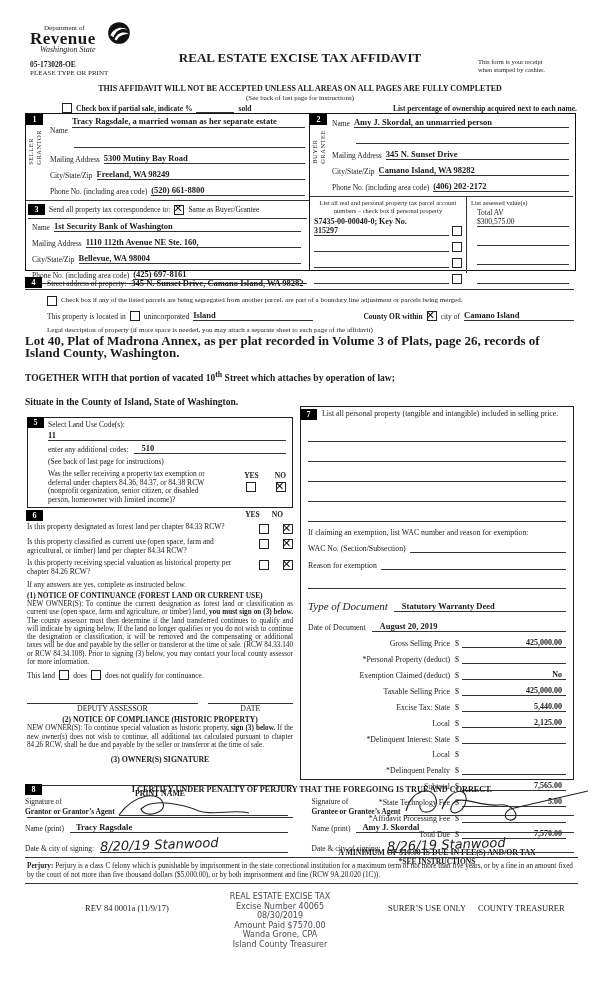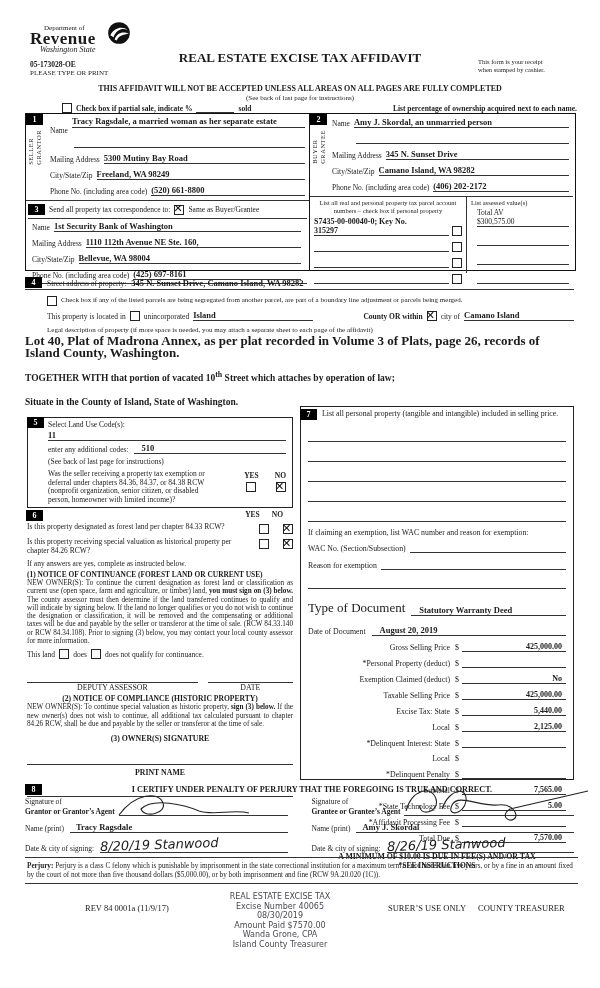--- a/index.html
+++ b/index.html
@@ -289,20 +289,27 @@
         <span>NO</span>
       </div>
       <div class="qrow">
         <span class="qtext">Is this property designated as forest land per chapter 84.33 RCW?</span>
         <span class="yn">
             <span class="cb"></span>
             <span class="cb checked"></span>
           </span>
       </div>
       <div class="qrow">
+        <span class="qtext">Is this property classified as current use (open space, farm and agricultural, or timber) land per chapter 84.34 RCW?</span>
+        <span class="yn">
+            <span class="cb"></span>
+            <span class="cb checked"></span>
+          </span>
+      </div>
+      <div class="qrow">
         <span class="qtext">Is this property receiving special valuation as historical property per chapter 84.26 RCW?</span>
         <span class="yn">
             <span class="cb"></span>
             <span class="cb checked"></span>
           </span>
       </div>
       <div style="font-size:7.5px;margin-top:4px;">If any answers are yes, complete as instructed below.</div>
       <div class="b" style="font-size:7.4px;margin-top:2px;">(1) NOTICE OF CONTINUANCE (FOREST LAND OR CURRENT USE)</div>
       <div class="para">
         <span>NEW OWNER(S): To continue the current designation as forest land or classification as current use (open space, farm and agriculture, or timber) land, </span><span class="b">you must sign on (3) below.</span><span>  The county assessor must then determine if the land transferred continues to qualify and will indicate by signing below.  If the land no longer qualifies or you do not wish to continue the designation or classification, it will be removed and the compensating or additional taxes will be due and payable by the seller or transferor at the time of sale.  (RCW 84.33.140 or RCW 84.34.108). Prior to signing (3) below, you may contact your local county assessor for more information.</span>
@@ -347,21 +354,21 @@
     <div style="display:flex;align-items:flex-end;gap:4px;margin-top:6px;">
       <span style="font-size:7.8px;">WAC No. (Section/Subsection)</span>
       <span class="uline" style="flex:1;"></span>
     </div>
     <div style="display:flex;align-items:flex-end;gap:4px;margin-top:7px;">
       <span style="font-size:7.8px;">Reason for exemption</span>
       <span class="uline" style="flex:1;"></span>
     </div>
     <div class="uline" style="margin-top:9px;"></div>
     <div style="display:flex;align-items:flex-end;gap:6px;margin-top:11px;">
-      <span style="font-size:13px;">Type of Document</span>
+      <span style="font-size:11px;font-style:italic;">Type of Document</span>
       <span class="fval" style="padding-left:8px;">Statutory Warranty Deed</span>
     </div>
     <div style="display:flex;align-items:flex-end;gap:6px;margin-top:9px;">
       <span style="font-size:7.8px;">Date of Document</span>
       <span class="fval" style="padding-left:8px;">August 20, 2019</span>
     </div>
 
     <div style="margin-top:5px;">
       <div class="mrow">
           <span class="mlabel">Gross Selling Price</span>

